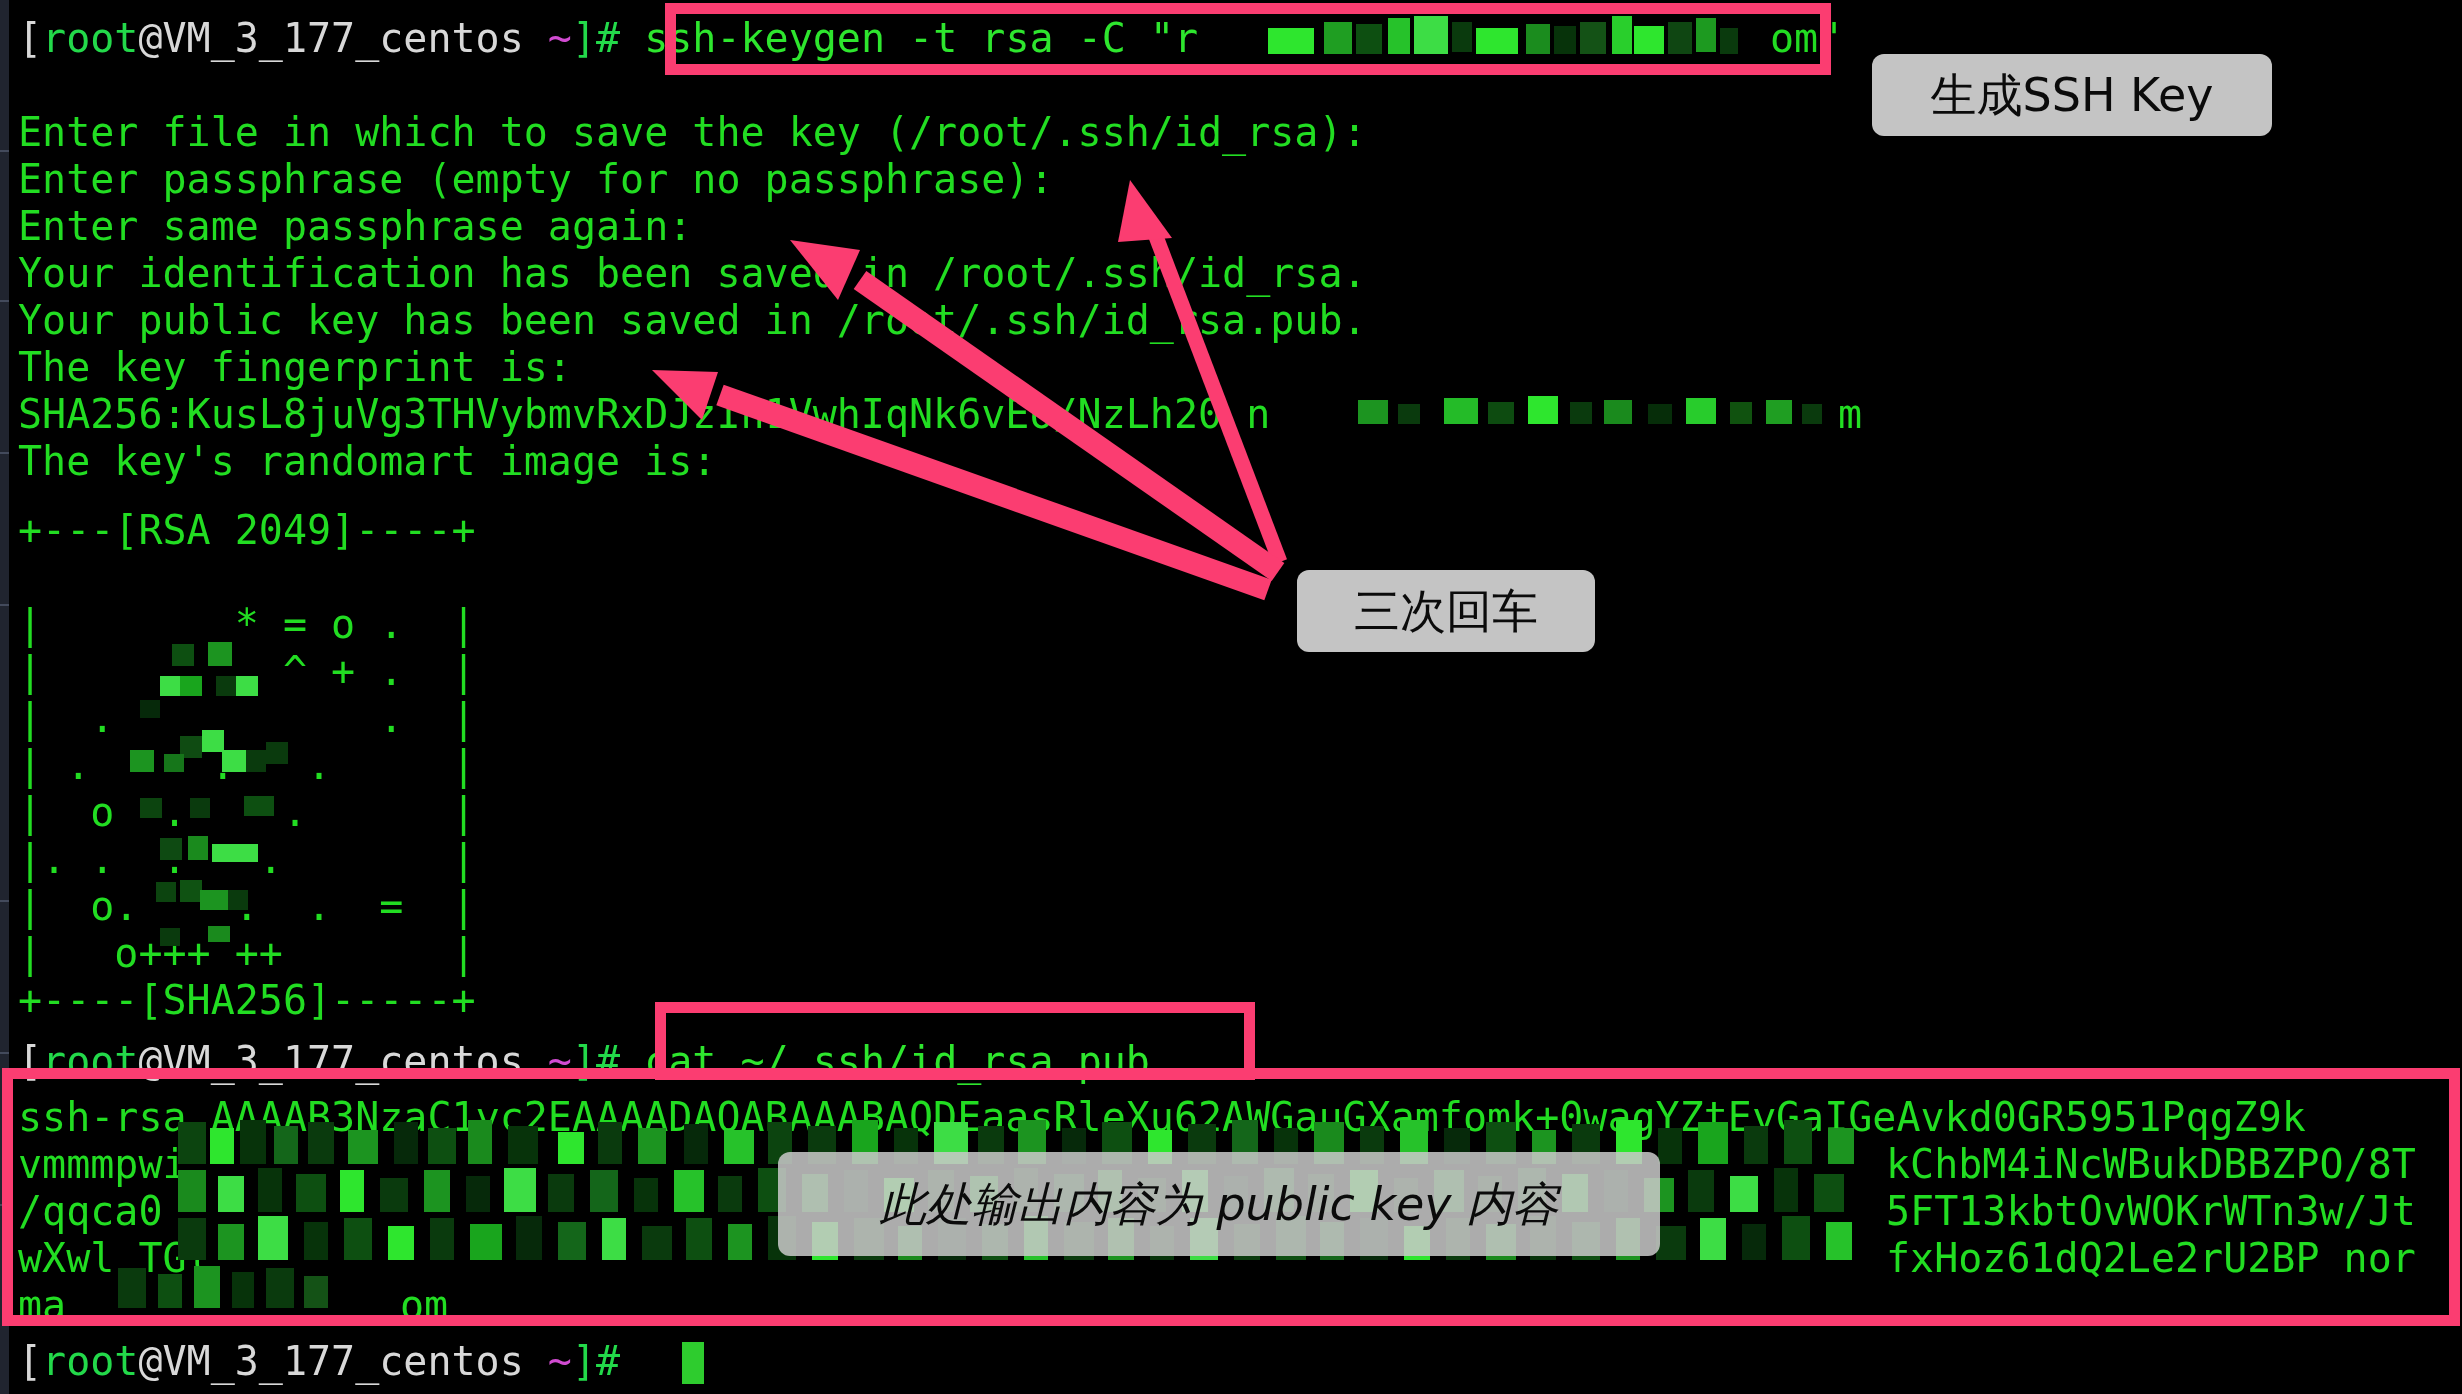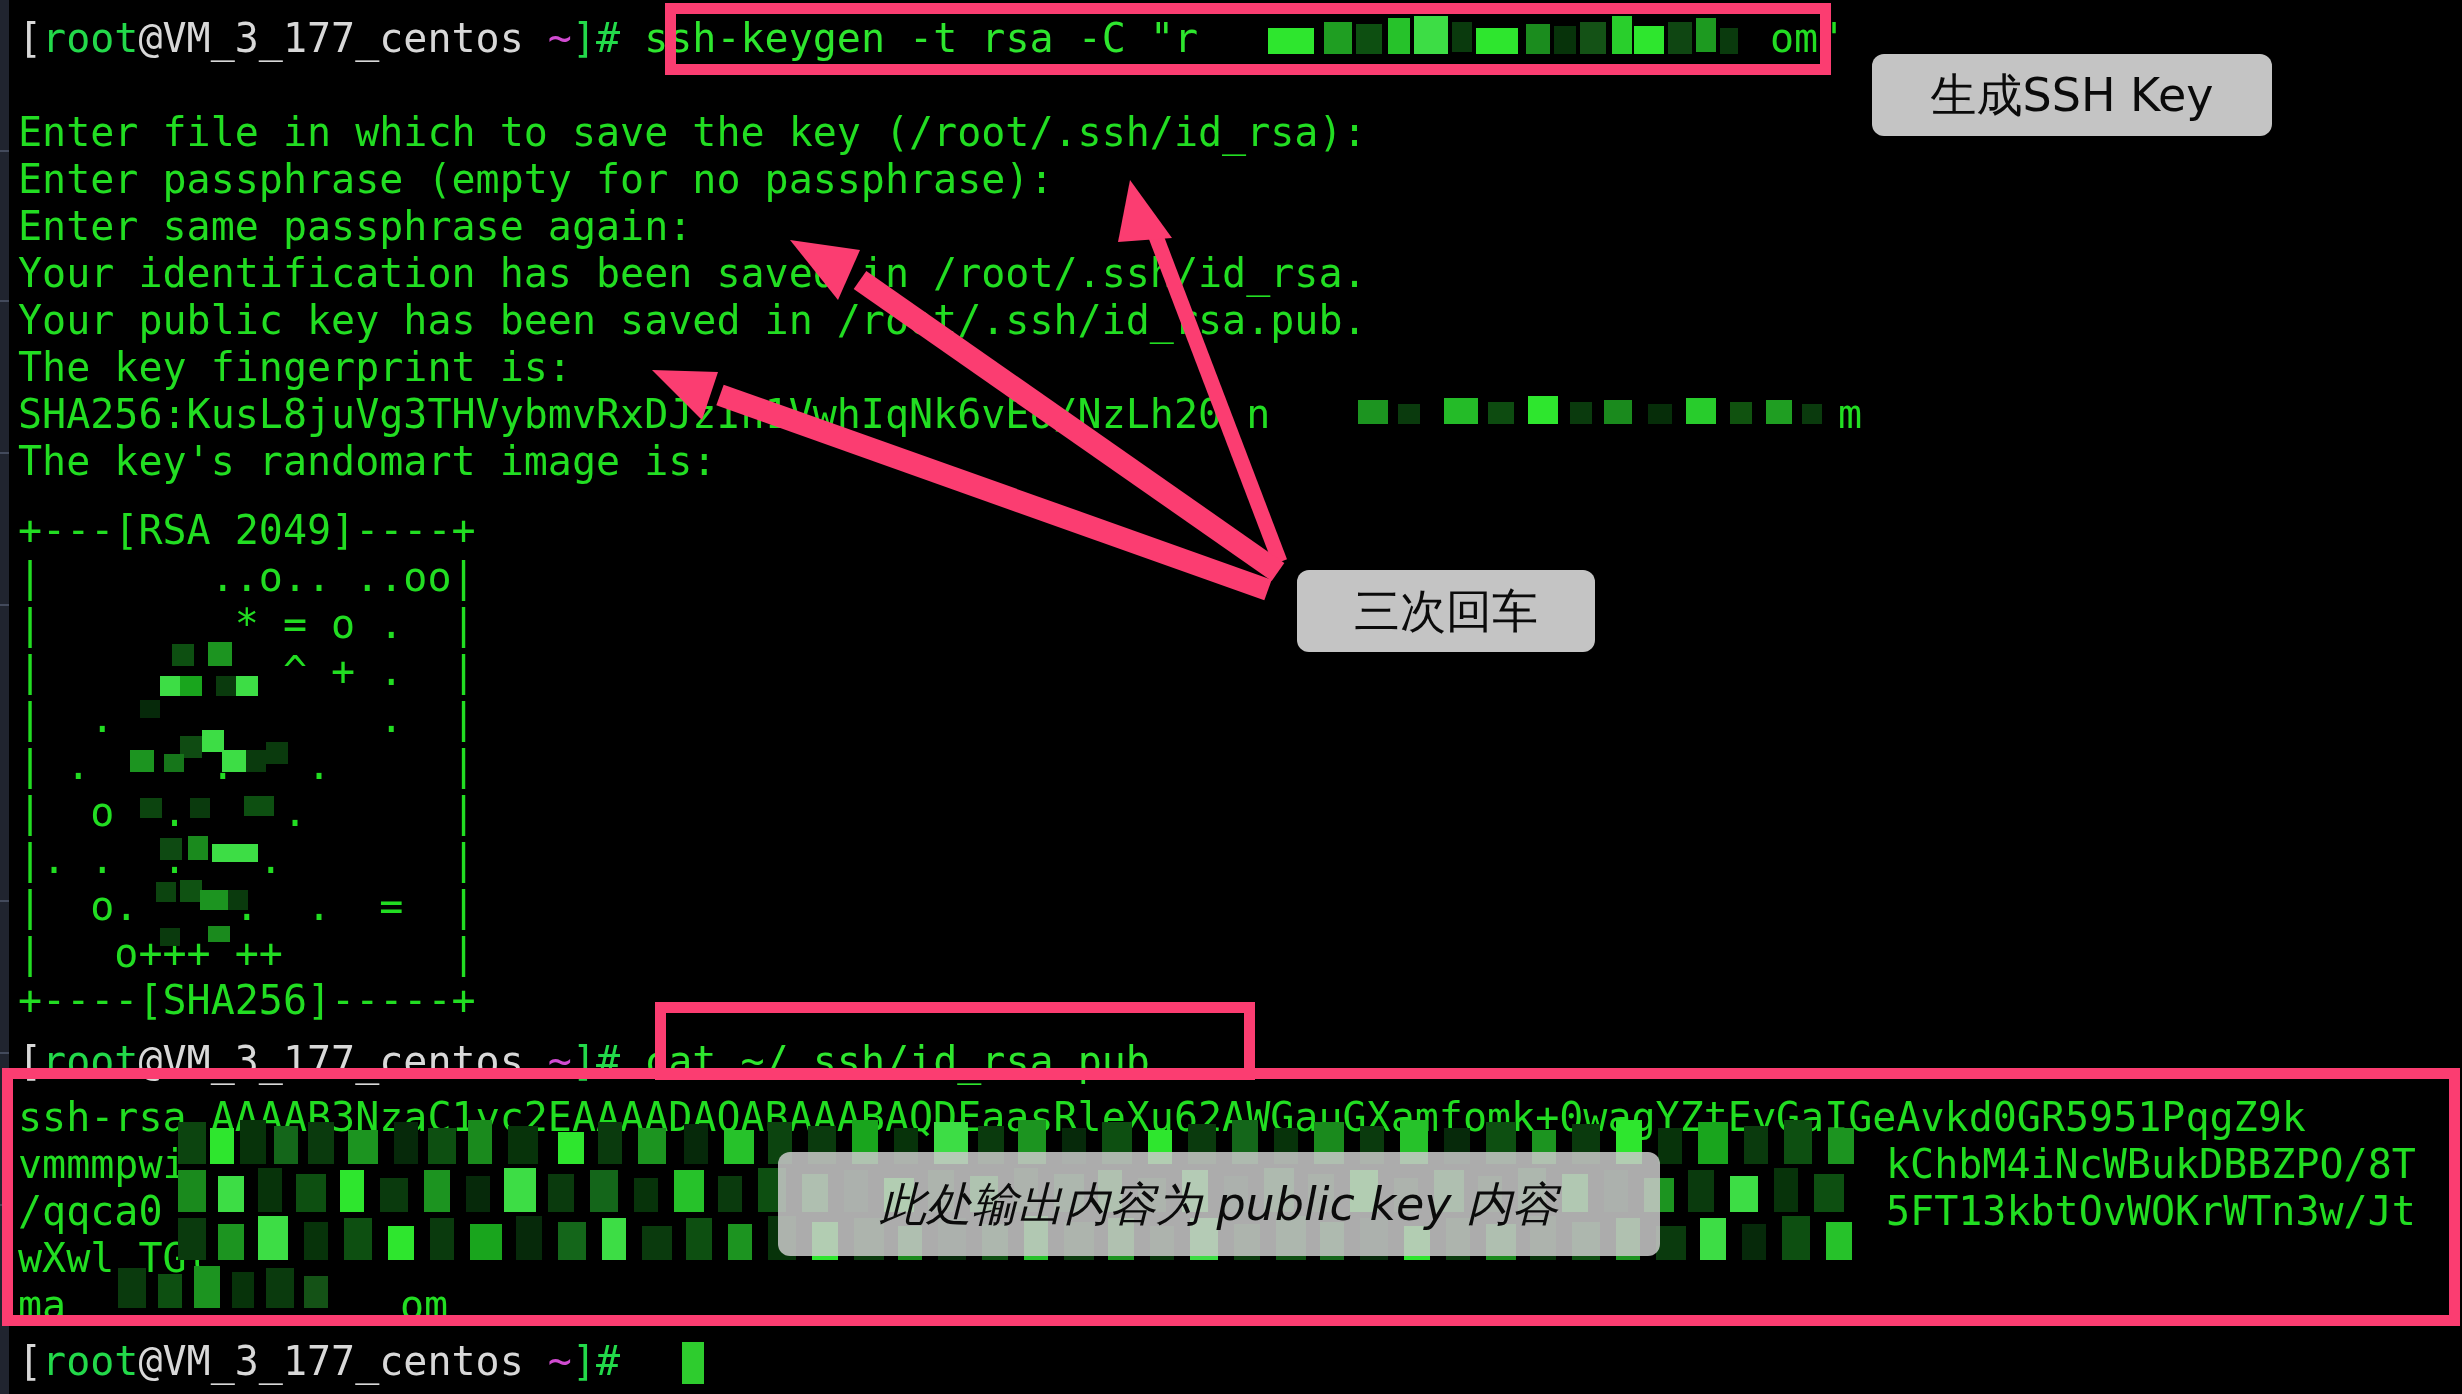--- a/index.html
+++ b/index.html
@@ -139,21 +139,20 @@
     <div class="line" style="left:18px; top:149px;">Enter passphrase (empty for no passphrase):</div>
     <div class="line" style="left:18px; top:196px;">Enter same passphrase again:</div>
     <div class="line" style="left:18px; top:243px;">Your identification has been saved in /root/.ssh/id_rsa.</div>
     <div class="line" style="left:18px; top:290px;">Your public key has been saved in /root/.ssh/id_rsa.pub.</div>
     <div class="line" style="left:18px; top:337px;">The key fingerprint is:</div>
     <div class="line" style="left:18px; top:384px;">SHA256:KusL8juVg3THVybmvRxDJzIn1VwhIqNk6vEo/NzLh20 n</div>
     <div class="line" style="left:1838px; top:384px;">m</div>
     <div class="line" style="left:18px; top:431px;">The key's randomart image is:</div>
 
     <div class="line" style="left:18px; top:500px;">+---[RSA 2049]----+</div>
-    <div class="line" style="left:18px; top:547px;">|       ..o.. ..oo|</div>
     <div class="line" style="left:18px; top:594px;">|        * = o .  |</div>
     <div class="line" style="left:18px; top:641px;">|     .    ^ + .  |</div>
     <div class="line" style="left:18px; top:688px;">|  .           .  |</div>
     <div class="line" style="left:18px; top:735px;">| .     .   .     |</div>
     <div class="line" style="left:18px; top:782px;">|  o  .    .      |</div>
     <div class="line" style="left:18px; top:829px;">|. .  .   .       |</div>
     <div class="line" style="left:18px; top:876px;">|  o.    .  .  =  |</div>
     <div class="line" style="left:18px; top:923px;">|   o+++ ++       |</div>
     <div class="line" style="left:18px; top:970px;">+----[SHA256]-----+</div>
 
@@ -161,20 +160,21 @@
 
     <div class="line" style="left:18px; top:1087px;">ssh-rsa AAAAB3NzaC1yc2EAAAADAQABAAABAQDEaasRleXu62AWGauGXamfomk+0wagYZtEyGaIGeAvkd0GR5951PqgZ9k</div>
 
     <div class="line" style="left:18px; top:1134px;">vmmmpwi</div>
     <div class="line" style="left:1886px; top:1134px;">kChbM4iNcWBukDBBZPO/8T</div>
 
     <div class="line" style="left:18px; top:1181px;">/qqca0</div>
     <div class="line" style="left:1886px; top:1181px;">5FT13kbtOvWOKrWTn3w/Jt</div>
 
     <div class="line" style="left:18px; top:1228px;">wXwl TGl</div>
+    <div class="line" style="left:1886px; top:1228px;">fxHoz61dQ2Le2rU2BP nor</div>
 
     <div class="line" style="left:18px; top:1275px;">ma</div>
     <div class="line" style="left:400px; top:1275px;">om</div>
 
     <div class="line" style="left:18px; top:1331px;"><span class="white">[</span><span class="g">root</span><span class="white">@VM_3_177_centos</span><span class="mag"> ~</span><span class="g">]#</span></div>
     <div class="cursor" style="left:682px; top:1335px;"></div>
   </div>
 
   <div class="mosaic" style="left:1268px; top:14px; width:500px; height:44px;">
     <div class="mz" style="left:0px;   top:14px; width:46px; height:26px; background:#2ee62e;"></div>

